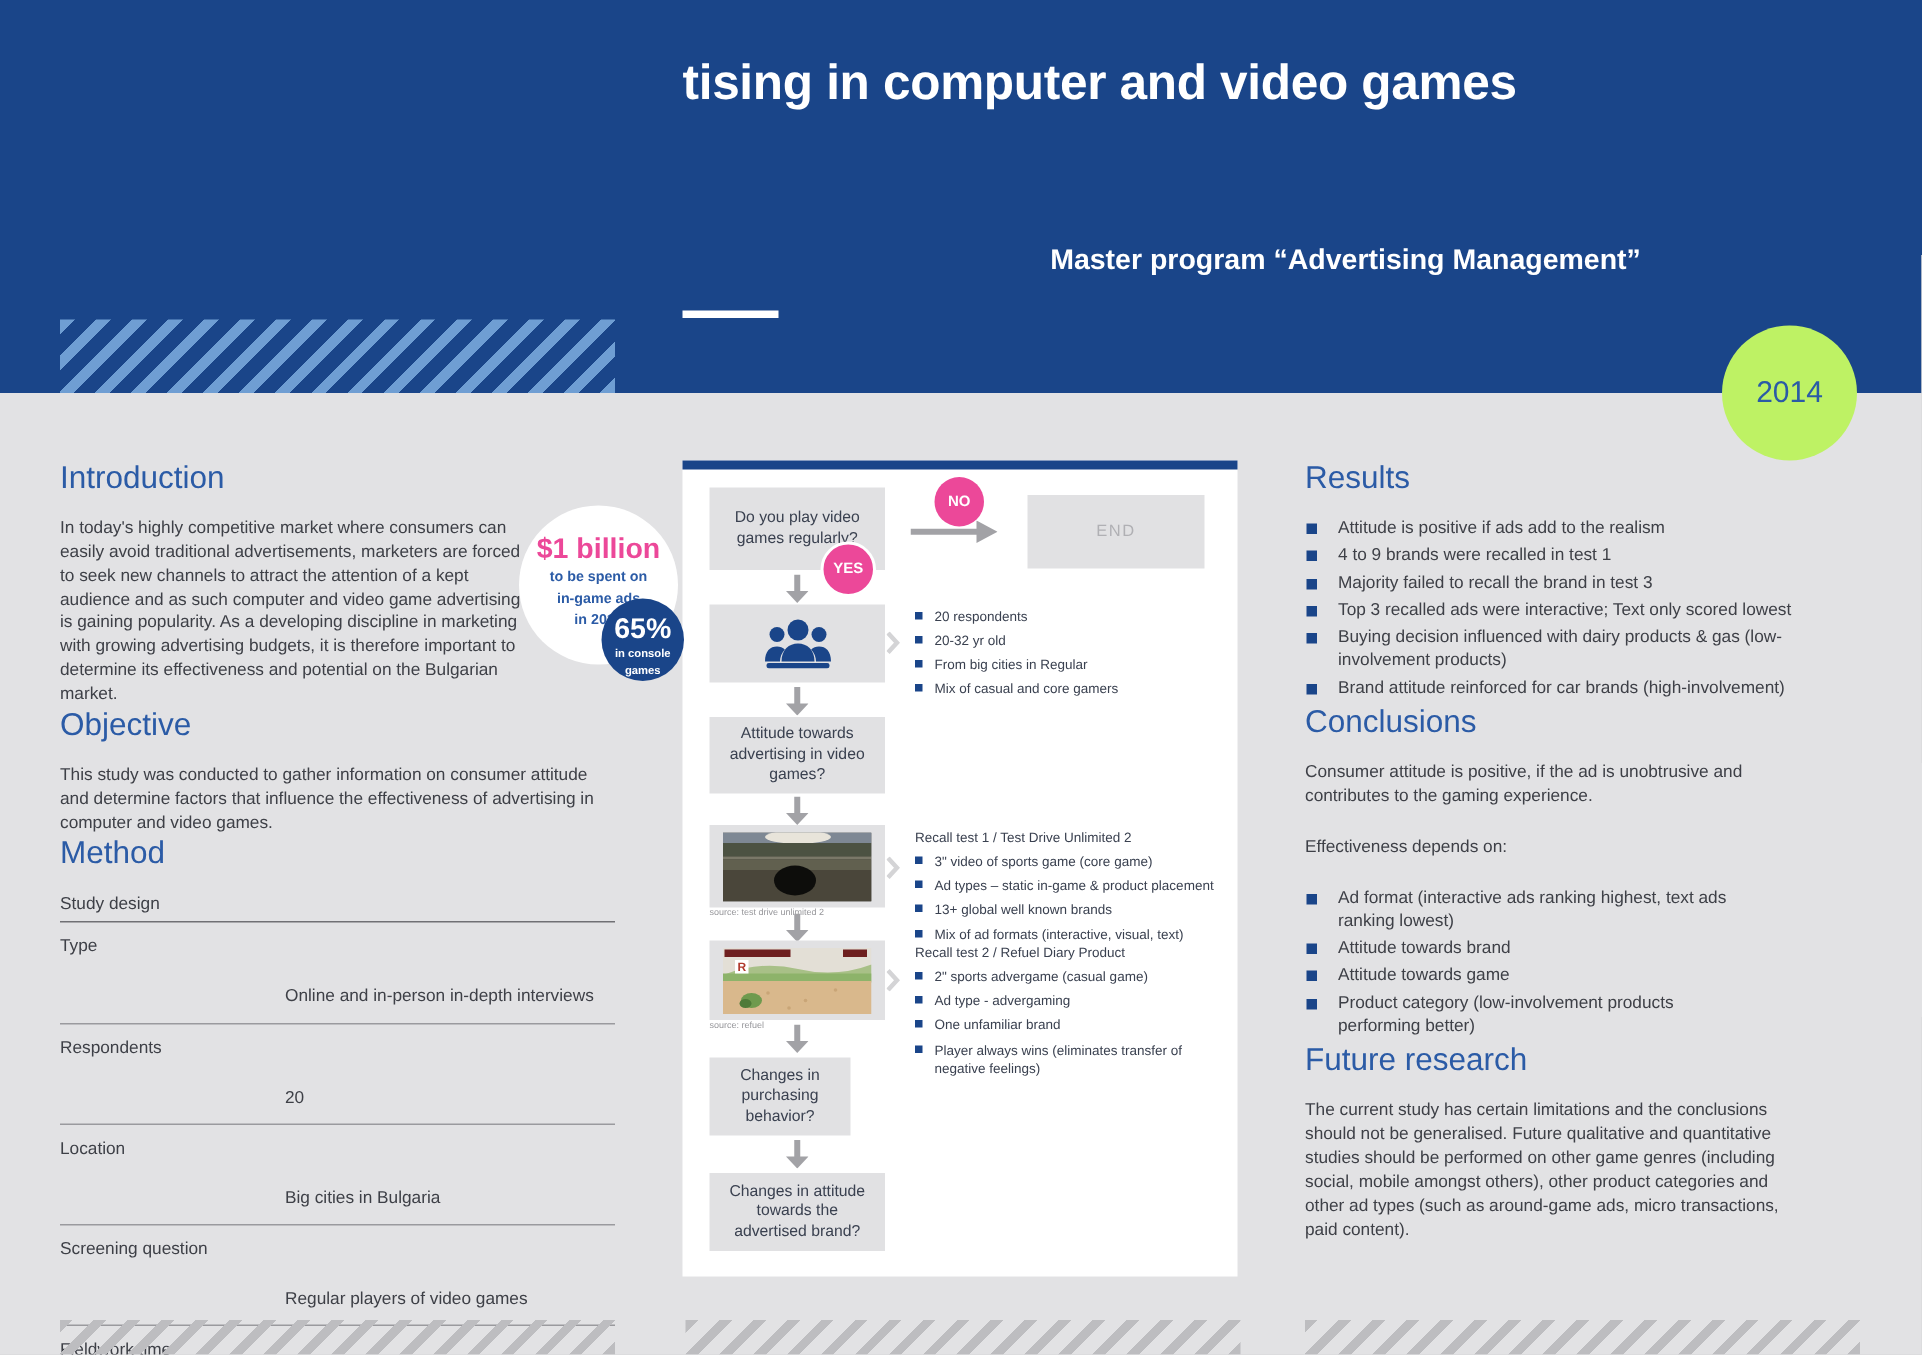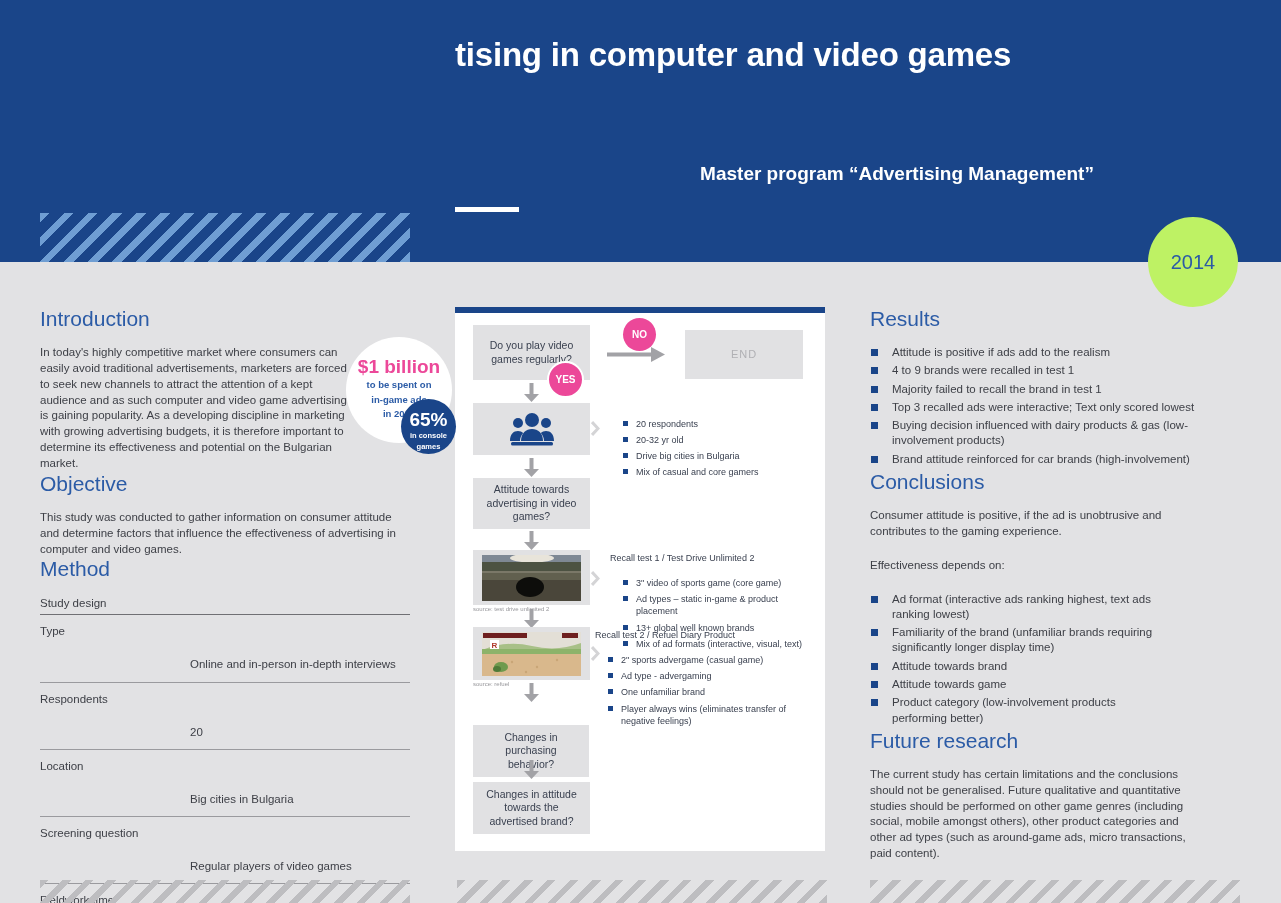--- a/index.html
+++ b/index.html
@@ -45,43 +45,43 @@
   .mvalue{width:220px;margin-top:33px;}
 
   
   .panel{position:absolute;left:455px;top:307px;width:370px;height:544px;background:#fff;
     border-top:6px solid #1a4589;box-sizing:border-box;}
   .fc-box{position:absolute;background:#e1e1e3;display:flex;align-items:center;justify-content:center;
     text-align:center;font-size:10.5px;color:#3a4150;line-height:1.3;padding:0 10px;box-sizing:border-box;}
   .fc-q1{left:18px;top:12px;width:117px;height:55px;}
   .fc-end{left:230px;top:17px;width:118px;height:49px;color:#b0b0b4;font-size:11px;letter-spacing:1px;}
   .fc-q2{left:18px;top:165px;width:117px;height:51px;}
-  .fc-q3{left:18px;top:412px;width:116px;height:52px;}
+  .fc-q3{left:18px;top:392px;width:94px;height:52px;}
   .fc-q4{left:18px;top:469px;width:117px;height:52px;}
   .fc-people{left:18px;top:90px;width:117px;height:52px;}
   .fc-img{position:absolute;left:18px;width:117px;height:55px;background:#e1e1e3;display:flex;align-items:center;justify-content:center;}
   .fc-img1{top:237px;}
   .fc-img2{top:314px;height:53px;}
   .fc-circle{position:absolute;border-radius:50%;background:#ec4899;color:#fff;font-weight:bold;font-size:10px;
     display:flex;align-items:center;justify-content:center;}
   .no{left:168px;top:5px;width:33px;height:33px;}
   .yes{left:92px;top:48px;width:37px;height:37px;border:2px solid #fff;box-sizing:border-box;z-index:2;}
   .fc-arrow{position:absolute;}
   .arr1{left:69px;top:70px;}  .arr2{left:69px;top:145px;}
   .arr3{left:69px;top:218px;} .arr4{left:69px;top:296px;}
   .arr5{left:69px;top:370px;} .arr6{left:69px;top:447px;}
   .arr-right{left:152px;top:34px;}
   .chev{position:absolute;left:136px;}
   .chev1{top:108px;} .chev2{top:258px;} .chev3{top:333px;}
   .fc-cap{position:absolute;font-size:6px;color:#97979b;}
   .cap1{left:18px;top:293px;} .cap2{left:18px;top:368px;}
   .fc-bul{position:absolute;width:208px;font-size:9px;color:#3a4150;line-height:1.35;}
-  .bul1{left:155px;top:92px;} .bul2{left:155px;top:239px;} .bul3{left:140px;top:316px;}
+  .bul1{left:155px;top:92px;} .bul2{left:155px;top:239px;} .bul3{left:155px;top:316px;}
   .fc-bul .btitle{margin:0 0 4px 0;}
-  .fc-bul ul{list-style:none;margin:13px;padding:0;}
+  .fc-bul ul{list-style:none;margin:0;padding:0;}
   .fc-bul li{position:relative;padding-left:13px;margin-bottom:4px;}
   .fc-bul li::before{content:"";position:absolute;left:0;top:3px;width:5px;height:5px;background:#1a4589;}
 
   
   .blist{list-style:none;margin:0;padding:0;}
   .blist li{position:relative;padding-left:22px;margin-bottom:3px;font-size:11.5px;color:#3e4047;line-height:1.33;}
   .blist li::before{content:"";position:absolute;left:1px;top:4px;width:7px;height:7px;background:#1a4589;}
   .concl-list{max-width:300px;}
   .mt18{margin-top:18px;} .mt20{margin-top:20px;}
 
@@ -180,21 +180,21 @@
         <rect x="3" y="31" width="42" height="3.5" rx="1.5" fill="#1a4589"></rect>
       </svg>
     </div>
     <svg class="chev chev1" width="9" height="15">
       <polyline points="1,1 7,7.5 1,14" stroke="#d4d4d6" stroke-width="3" fill="none"></polyline>
     </svg>
     <div class="fc-bul bul1">
       <ul>
         <li>20 respondents</li>
         <li>20-32 yr old</li>
-        <li>Drive big cities in Bulgaria</li>
+        <li>From big cities in Regular</li>
         <li>Mix of casual and core gamers</li>
       </ul>
     </div>
 
     <svg class="fc-arrow arr2" width="15" height="19">
       <rect x="5.5" y="0" width="4" height="12" fill="#a2a2a6"></rect>
         <polygon points="0,11 15,11 7.5,19" fill="#a2a2a6"></polygon>
     </svg>
 
     <div class="fc-box fc-q2">Attitude towards advertising in video games?</div>
@@ -280,32 +280,31 @@
     </svg>
 
     <div class="fc-box fc-q4">Changes in attitude towards the advertised brand?</div>
   </div>
 
   <div class="col col-right">
     <h2 class="sec">Results</h2>
     <ul class="blist">
       <li>Attitude is positive if ads add to the realism</li>
       <li>4 to 9 brands were recalled in test 1</li>
-      <li>Majority failed to recall the brand in test 1</li>
+      <li>Majority failed to recall the brand in test 3</li>
       <li>Top 3 recalled ads were interactive; Text only scored lowest</li>
       <li>Buying decision influenced with dairy products &amp; gas (low-involvement products)</li>
       <li>Brand attitude reinforced for car brands (high-involvement)</li>
     </ul>
 
     <h2 class="sec mt20">Conclusions</h2>
     <p class="body-text" style="width:300px;">Consumer attitude is positive, if the ad is unobtrusive and contributes to the gaming experience.</p>
     <p class="body-text mt18">Effectiveness depends on:</p>
     <ul class="blist concl-list mt18">
       <li>Ad format (interactive ads ranking highest, text ads ranking lowest)</li>
-      <li>Familiarity of the brand (unfamiliar brands requiring significantly longer display time)</li>
       <li>Attitude towards brand</li>
       <li>Attitude towards game</li>
       <li>Product category (low-involvement products performing better)</li>
     </ul>
 
     <h2 class="sec mt20">Future research</h2>
     <p class="body-text" style="width:330px;">The current study has certain limitations and the conclusions should not be generalised. Future qualitative and quantitative studies should be performed on other game genres (including social, mobile amongst others), other product categories and other ad types (such as around-game ads, micro transactions, paid content).</p>
   </div>
 
   <div class="hatch-gray hg-left"></div>

